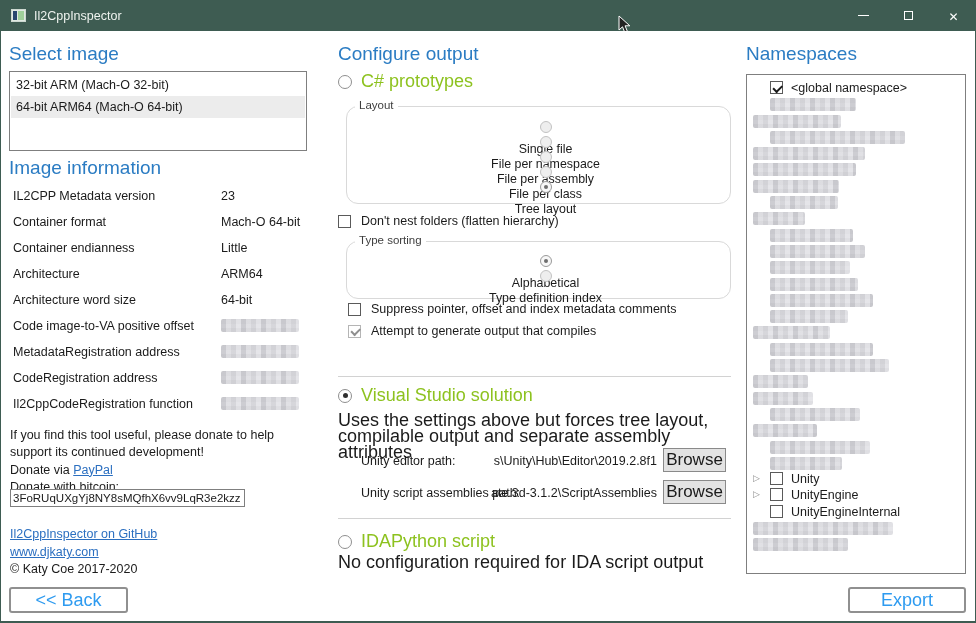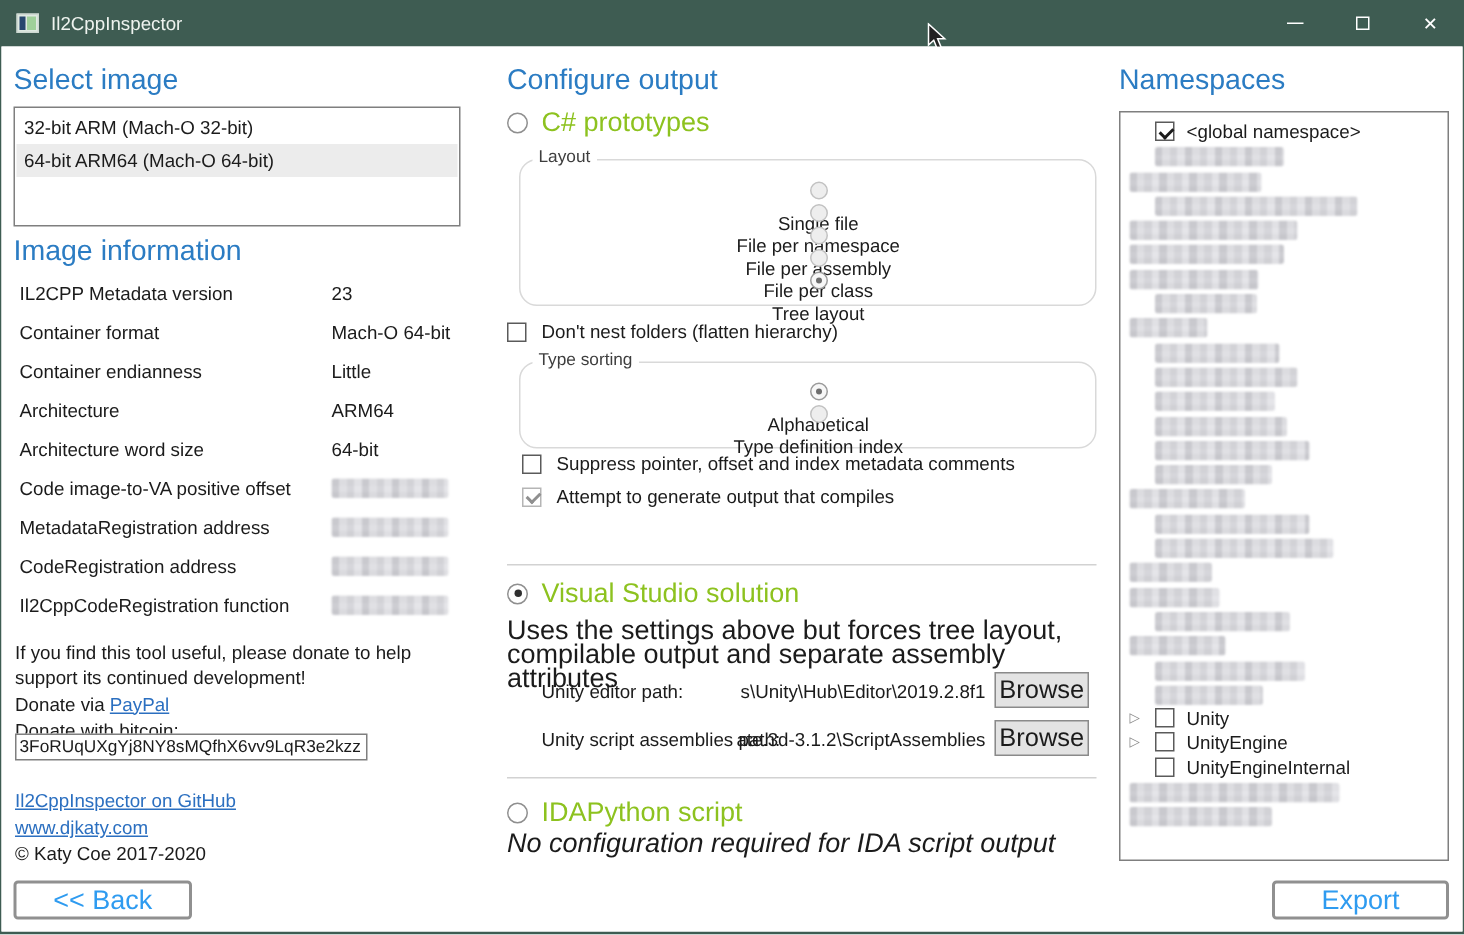--- a/index.html
+++ b/index.html
@@ -272,21 +272,21 @@
   <div class="path-label" style="left:360px; top:485px;">Unity script assemblies path:</div>
   <div class="path-value" style="left:488px; top:485px;">ate.3d-3.1.2\ScriptAssemblies</div>
   <div class="browse-btn" style="left:662px; top:479px;">Browse</div>
 
   <div class="sep" style="top:517px;"></div>
 
   <div class="big-radio" style="left:337px; top:530px;">
     <span class="radio r17"></span>
     <span class="big-label">IDAPython script</span>
   </div>
-  <div class="desc" style="left:337px; top:553px; width:400px;font-style:italic;">No configuration required for IDA script output</div>
+  <div class="desc" style="left:337px; top:553px; width:400px;">No configuration required for IDA script output</div>
 
   <h2 class="sect" style="left:745px; top:42px;">Namespaces</h2>
   <div class="ns-list">
       <div class="ns-row">
         <span class="cb checked"></span>
         <span class="ns-label">&lt;global namespace&gt;</span>
       </div>
       <div class="ns-row">
         <span class="redact ns-redact" style="left: 23px; width: 86px;"></span>
       </div>

